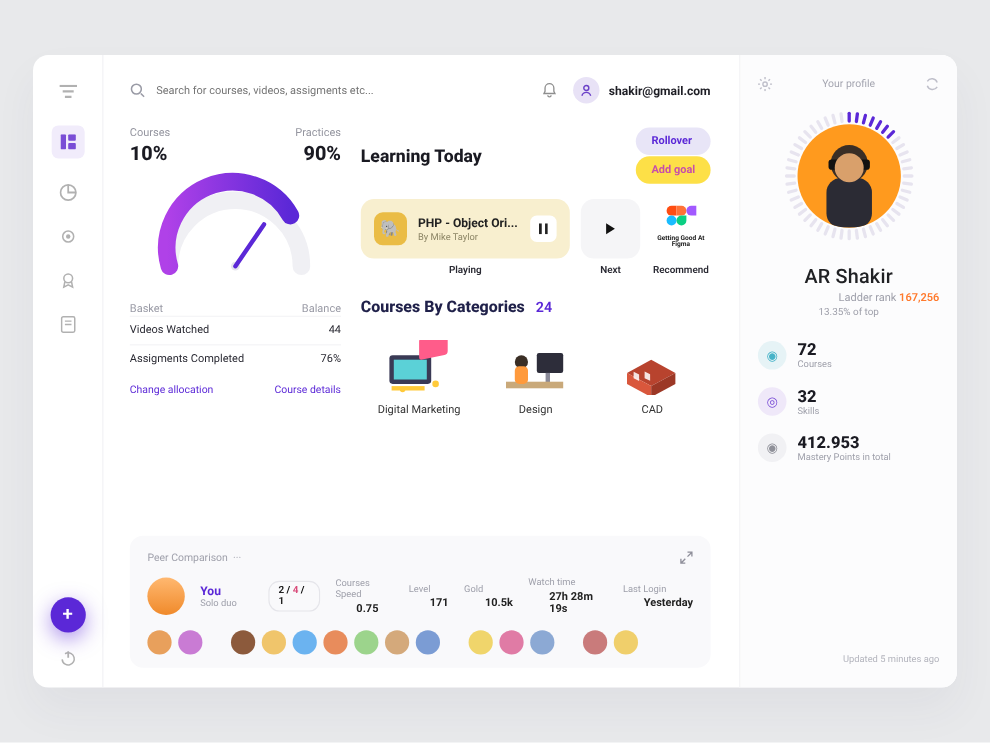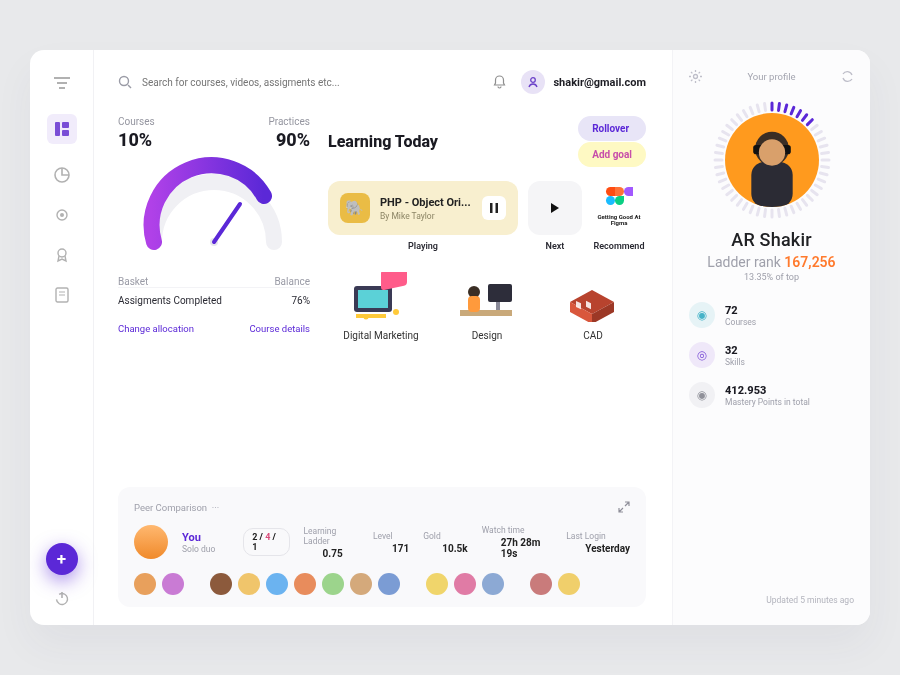--- a/index.html
+++ b/index.html
@@ -37,21 +37,21 @@
   .basket-row { display: flex; justify-content: space-between; font-size: 10px; color: #9a9ba6; margin-top: 20px; }
   .stat-row { display: flex; justify-content: space-between; font-size: 10px; color: #2a2a33; padding: 7px 0; border-top: 1px solid #f3f3f6; }
   .stat-row:first-of-type { margin-top: 10px; }
   .links-row { display: flex; justify-content: space-between; margin-top: 10px; font-size: 9.5px; color: #5b28d7; }
 
   .lt-head { display: flex; align-items: center; justify-content: space-between; }
   .lt-title { font-size: 16px; font-weight: 800; color: #1a1a22; }
   .lt-actions { display: flex; gap: 1px; flex-direction: column; }
   .pill { font-size: 10px; font-weight: 700; padding: 7px 14px; border-radius: 16px; }
   .pill.rollover { background: #e8e5f7; color: #5b28d7; }
-  .pill.addgoal { background: #fef9c3; color: #c74eaa; }
+  .pill.addgoal { background: #fde047; color: #c74eaa; }
 
   .lt-row { display: flex; gap: 10px; margin-top: 14px; align-items:flex-start; }
   .play-card { flex: 1; background: #f8efcf; border-radius: 12px; padding: 12px; display: flex; align-items: center; gap: 10px; }
   .play-logo { width: 30px; height: 30px; background: #eabc45; border-radius: 8px; display:flex; align-items:center; justify-content:center; font-size:15px; }
   .play-txt { flex: 1; }
   .play-title { font-size: 11px; font-weight: 700; color: #222; }
   .play-by { font-size: 8.5px; color: #8c8565; margin-top: 2px; }
   .pause-btn { width: 24px; height: 24px; background: #fff; border-radius: 6px; display: flex; align-items: center; justify-content: center; font-size: 10px; }
   .next-card { width: 54px; height: 54px; background: #f5f5f7; border-radius: 12px; display: flex; align-items:center; justify-content:center; }
   .play-icon { width: 0; height: 0; border-left: 8px solid #111; border-top: 5px solid transparent; border-bottom: 5px solid transparent; }
@@ -86,28 +86,28 @@
   .peer-stat .val { font-size:10px; font-weight:700; color:#222;margin-left:19px; }
   .avatars { display:flex; gap:6px; margin-top:14px; flex-wrap:wrap; align-items:center; }
   .av-gap { width:14px; }
   .avatars span.av { width:22px; height:22px; border-radius:50%; display:inline-block; }
 
   
   .profile { width:198px; background:#fcfcfd; border-left:1px solid #f3f3f6; padding:20px 16px; display:flex; flex-direction:column; }
   .prof-head { display:flex; align-items:center; justify-content:space-between; font-size:9.5px; color:#a4a5b0; }
   .ring-wrap { margin:18px auto 0; position:relative; width:118px; height:118px; }
   .ring-avatar { position:absolute; inset:12px; border-radius:50%; background:#ff9a1e; overflow:hidden; }
-  .prof-name { text-align:center; font-size:18px; font-weight:500; color:#202124; margin-top:10px; letter-spacing:.2px; }
-  .prof-rank { text-align:center; font-size:14px; color:#9fa0ab; margin-top:4px; }
+  .prof-name { text-align:center; font-size:18px; font-weight:500; color:#202124; margin-top:22px; letter-spacing:.2px; }
+  .prof-rank { text-align:right; font-size:10px; color:#9fa0ab; margin-top:4px; }
   .prof-rank b { color:#ff7a2d; font-weight:600; }
   .prof-top { text-align:center; font-size:9px; color:#9fa0ab; margin-top:2px; }
   .prof-stats { margin-top:20px; display:flex; flex-direction:column; gap:14px; }
   .pstat { display:flex; align-items:center; gap:10px; }
   .pstat-ic { width:26px; height:26px; border-radius:50%; display:flex; align-items:center; justify-content:center; font-size:12px; }
-  .pstat-txt .v { font-size:11px; font-weight:800; color:#1a1a22; }
+  .pstat-txt .v { font-size:15px; font-weight:800; color:#1a1a22; }
   .pstat-txt .l { font-size:8.5px; color:#9fa0ab; }
   .updated { margin-top:auto; font-size:8.5px; color:#b3b4bd; text-align:right; }
 
   svg { display:block; }
 </style>
 </head>
 <body>
 
 <div class="app">
 
@@ -215,20 +215,24 @@
             <circle cx="80" cy="86" r="4" fill="#e5e5ec"></circle>
             <path d="M80 86 L106 48" stroke="#5b28d7" stroke-width="4" stroke-linecap="round"></path>
           </svg>
         </div>
 
         <div class="basket-row">
           <span>Basket</span>
           <span>Balance</span>
         </div>
         <div class="stat-row">
+          <span>Videos Watched</span>
+          <span>44</span>
+        </div>
+        <div class="stat-row">
           <span>Assigments Completed</span>
           <span>76%</span>
         </div>
         <div class="links-row">
           <span>Change allocation</span>
           <span>Course details</span>
         </div>
       </div>
 
       <div class="col-right">
@@ -268,20 +272,24 @@
             </div>
             <div class="rec-txt">Getting Good At Figma</div>
           </div>
         </div>
         <div class="lt-labels">
           <span class="l1">Playing</span>
           <span class="l2">Next</span>
           <span class="l3">Recommend</span>
         </div>
 
+        <div class="cbc-head">
+          <span class="cbc-title">Courses By Categories</span>
+          <span class="cbc-count">24</span>
+        </div>
         <div class="cbc-row">
           <div class="cbc-card">
             <div class="cbc-img">
               <svg width="70" height="50">
                   <rect x="8" y="14" width="38" height="26" rx="3" fill="#3a3a55"></rect>
                   <rect x="12" y="18" width="30" height="18" fill="#5bd1d7"></rect>
                   <rect x="35" y="6" width="26" height="20" rx="3" fill="#ff5c8a" transform="skewY(-12)"></rect>
                   <circle cx="50" cy="40" r="3" fill="#ffca3a"></circle>
                   <circle cx="20" cy="45" r="2.5" fill="#ffca3a"></circle>
                   <rect x="10" y="42" width="30" height="4" fill="#ffca3a"></rect>
@@ -334,21 +342,21 @@
       <div class="peer-row">
         <div class="you-av"></div>
         <div class="you-txt">
           <div class="you-name">You</div>
           <div class="you-sub">Solo duo</div>
         </div>
         <div class="rec-chip">
           <span class="r1">2</span> / <span class="r2">4</span> / <span class="r3">1</span>
         </div>
         <div class="peer-stat">
-            <span class="lbl">Learning Ladder</span>
+            <span class="lbl">Courses Speed</span>
             <span class="val">0.75</span>
           </div>
         <div class="peer-stat">
             <span class="lbl">Level</span>
             <span class="val">171</span>
           </div>
         <div class="peer-stat">
             <span class="lbl">Gold</span>
             <span class="val">10.5k</span>
           </div>

